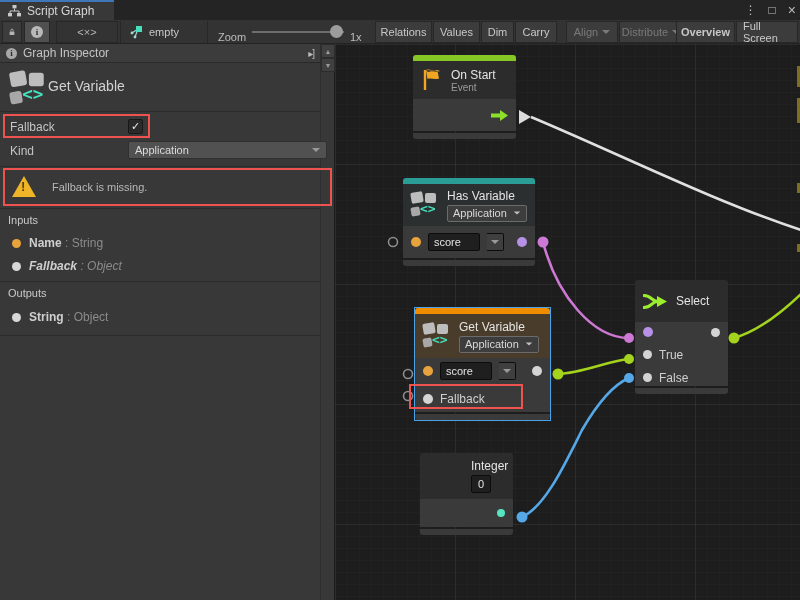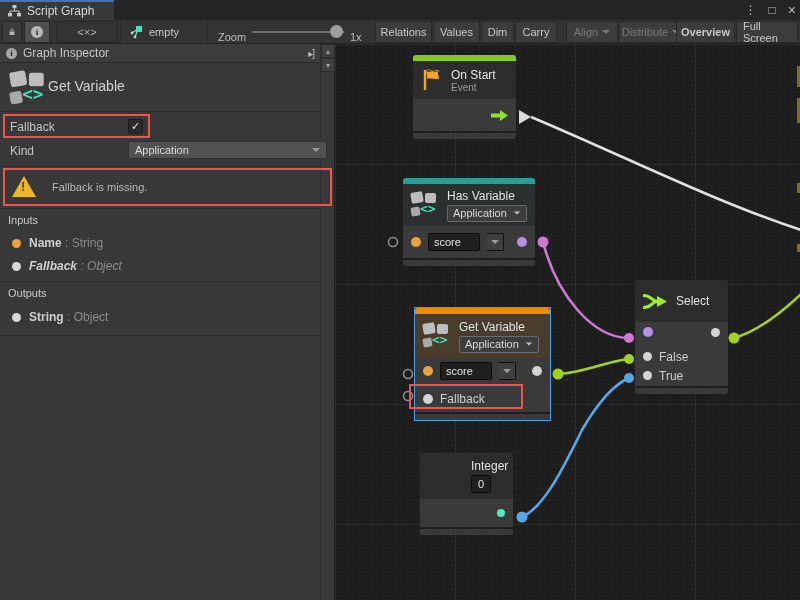--- a/index.html
+++ b/index.html
@@ -373,27 +373,27 @@
         <svg width="25" height="17" viewBox="0 0 25 17">
           <path d="M1,2.5 C9,2.5 8,8.5 15,8.5 M1,14.5 C9,14.5 8,8.5 15,8.5" stroke="#9ded2f" stroke-width="3.2" fill="none" stroke-linecap="round"></path>
           <polygon points="14,3 24,8.5 14,14" fill="#9ded2f"></polygon>
         </svg>
         <div class="ntitle">Select</div>
       </div>
       <div class="nbody nrow" style="height:22px; padding-top:6px;">
         <span class="dot" style="width:10px;height:10px;background:#b791e6;"></span>
         <span class="dot" style="width:9px;height:9px;background:#d4d4d4; margin-left:auto;"></span>
       </div>
+      <div class="nbody nrow" style="height:21px;">
+        <span class="dot" style="width:9px;height:9px;background:#d4d4d4;"></span>
+        <span style="color:#cfcfcf;">True</span>
+      </div>
       <div class="nbody nrow" style="height:21px; padding-bottom:4px;">
         <span class="dot" style="width:9px;height:9px;background:#d4d4d4;"></span>
         <span style="color:#cfcfcf;">False</span>
-      </div>
-      <div class="nbody nrow" style="height:21px;">
-        <span class="dot" style="width:9px;height:9px;background:#d4d4d4;"></span>
-        <span style="color:#cfcfcf;">True</span>
       </div>
       <div class="nfoot"></div>
     </div>
 
     <div class="node" style="left:85px; top:409px; width:93px;">
       <div class="nhead" style="height:46px; border-radius:3px 3px 0 0;gap:43px;">
         <span class="dot" style="width:20px;height:20px;background:#55e5c0;"></span>
         <div>
           <div class="ntitle">Integer</div>
           <div class="vfield" style="width:20px; text-align:center; margin-top:2px;">0</div>

